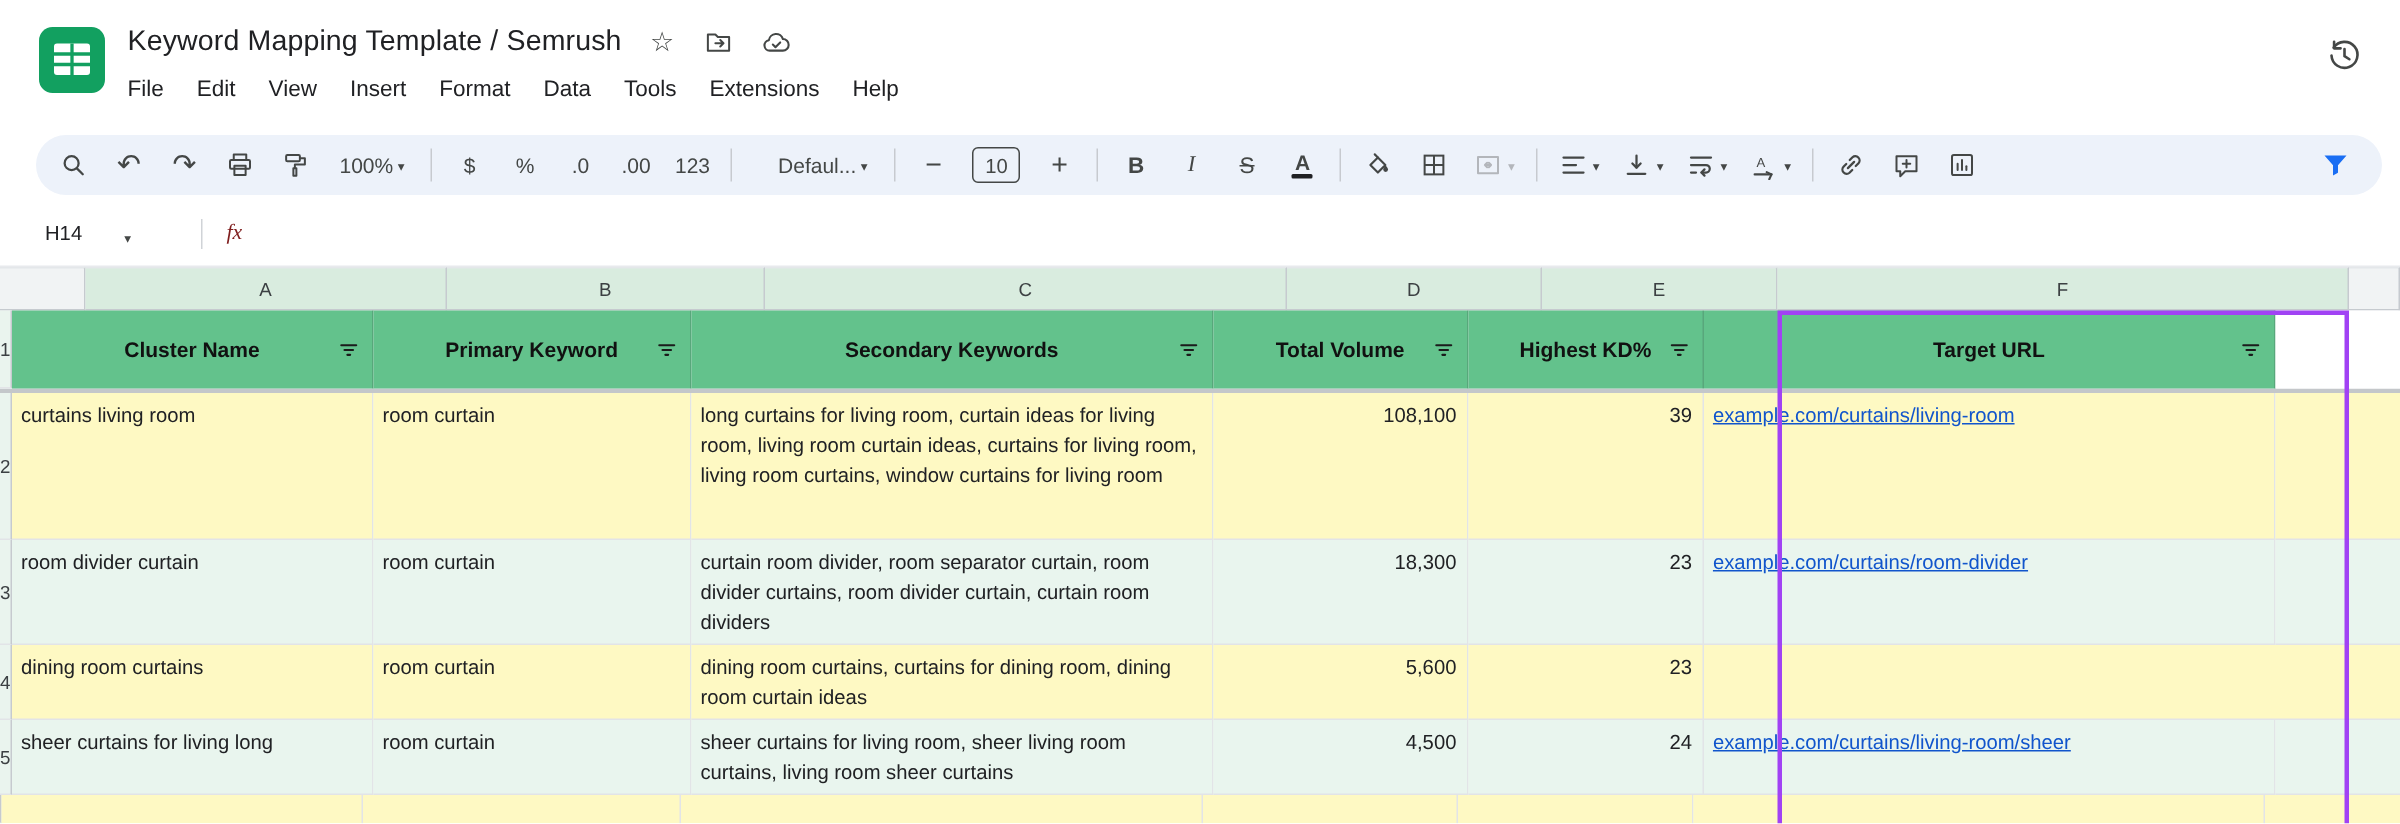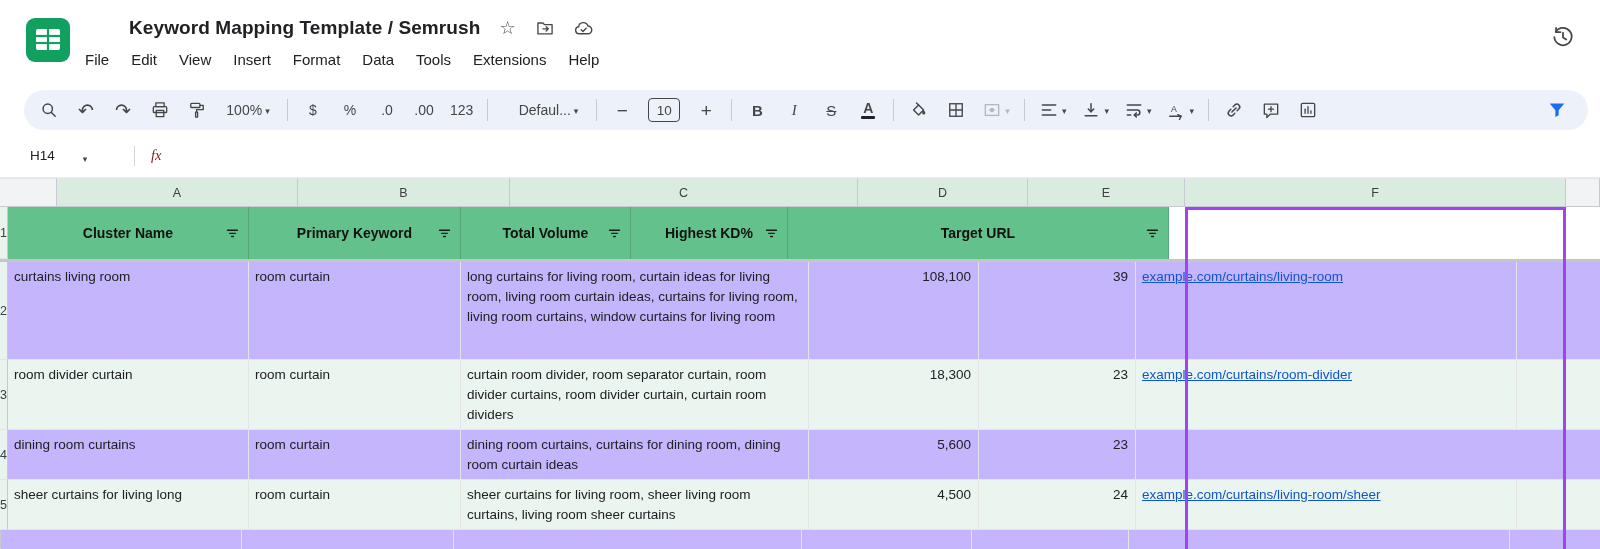--- a/index.html
+++ b/index.html
@@ -19,21 +19,21 @@
   body{
     width:1600px;height:549px;overflow:hidden;background:#fff;
     font-family:"Liberation Sans","DejaVu Sans",sans-serif;color:#202124;
     -webkit-font-smoothing:antialiased;
   }
   
   .topbar{height:86px;display:flex;align-items:flex-start;padding:12px 22px 0 26px;}
   .logo{width:44px;height:44px;margin-top:6px;flex:0 0 auto;}
   .topbar-main{margin-left:15px;flex:1;min-width:0;}
   .title-row{display:flex;align-items:center;gap:16px;height:32px;}
-  .doc-title{font-size:19px;font-weight:700;letter-spacing:.1px;white-space:nowrap;margin-left:44px;}
+  .doc-title{font-size:19px;font-weight:400;letter-spacing:.1px;white-space:nowrap;}
   .tb-ico{color:var(--icon);display:inline-flex;align-items:center;justify-content:center;width:22px;height:22px;cursor:pointer;}
   .star{font-size:18px;line-height:1;}
   .menu-row{display:flex;align-items:center;gap:4px;margin-top:4px;margin-left:-9px;}
   .menu-item{font-size:15px;padding:3px 9px;border-radius:6px;cursor:pointer;white-space:nowrap;}
   .history{margin-left:auto;margin-top:10px;width:30px;height:30px;}
   
   .toolbar-wrap{padding:0 12px 0 24px;}
   .toolbar{
     height:40px;margin:4px 0;background:#edf2fa;border-radius:22px;
     display:flex;align-items:center;padding:0 14px 0 8px;gap:3px;overflow:hidden;
@@ -99,21 +99,21 @@
   .hrow .hfillc{background:#fff;border-right:none;}
   .frozen-bar{height:3px;background:#c4c7ca;}
   
   .gut{
     background:var(--gutter-green);border-right:1px solid var(--headline);
     border-bottom:1px solid var(--gridline);display:flex;align-items:center;
     justify-content:center;font-size:12.5px;color:#3c4043;cursor:pointer;
   }
   
   .cell{
-    background:#c4b5fd;border-right:1px solid var(--gridline);border-bottom:1px solid var(--gridline);
+    background:#fef9c3;border-right:1px solid var(--gridline);border-bottom:1px solid var(--gridline);
     padding:5px 6px 0 6px;font-size:13.5px;line-height:20px;overflow:hidden;cursor:cell;
   }
   .row.band .cell{background:var(--band-green);}
   .cell.num{text-align:right;padding-right:7px;}
   .cell a{color:var(--link-blue);text-decoration:underline;cursor:pointer;}
   .cell.w-fill{border-right:none;cursor:default;}
   .r2{height:98px;}.r3{height:70px;}.r4{height:50px;}.r5{height:50px;}
   .r6{height:19px;}
   .r6 .cell{border-bottom:none;}
   
@@ -352,20 +352,30 @@
     <div class="hcell w-b">
       <span>Primary Keyword</span>
       <span class="hfilter">
           <svg viewBox="0 0 24 24" width="17" height="17" stroke="#1b1b1b" stroke-width="2" stroke-linecap="round">
             <line x1="5" y1="8" x2="19" y2="8"></line>
             <line x1="8" y1="12.5" x2="16" y2="12.5"></line>
             <line x1="10.7" y1="17" x2="13.3" y2="17"></line>
           </svg>
         </span>
     </div>
+    <div class="hcell w-c">
+      <span>Secondary Keywords</span>
+      <span class="hfilter">
+          <svg viewBox="0 0 24 24" width="17" height="17" stroke="#1b1b1b" stroke-width="2" stroke-linecap="round">
+            <line x1="5" y1="8" x2="19" y2="8"></line>
+            <line x1="8" y1="12.5" x2="16" y2="12.5"></line>
+            <line x1="10.7" y1="17" x2="13.3" y2="17"></line>
+          </svg>
+        </span>
+    </div>
     <div class="hcell w-d">
       <span>Total Volume</span>
       <span class="hfilter">
           <svg viewBox="0 0 24 24" width="17" height="17" stroke="#1b1b1b" stroke-width="2" stroke-linecap="round">
             <line x1="5" y1="8" x2="19" y2="8"></line>
             <line x1="8" y1="12.5" x2="16" y2="12.5"></line>
             <line x1="10.7" y1="17" x2="13.3" y2="17"></line>
           </svg>
         </span>
     </div>

